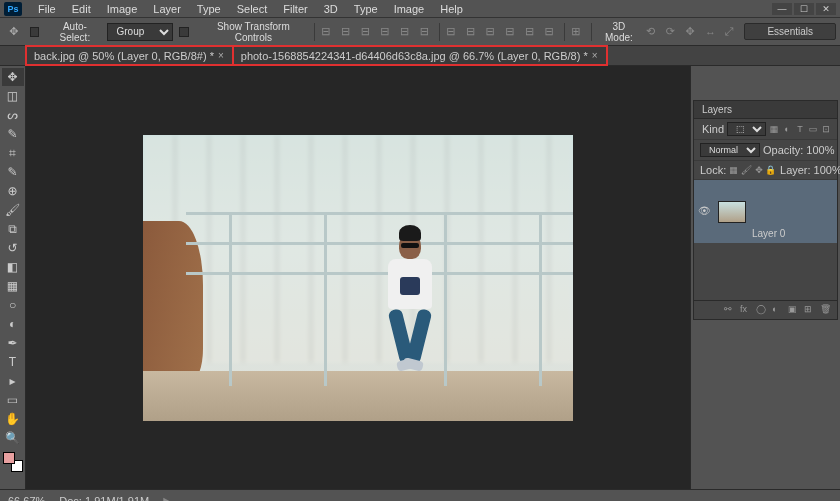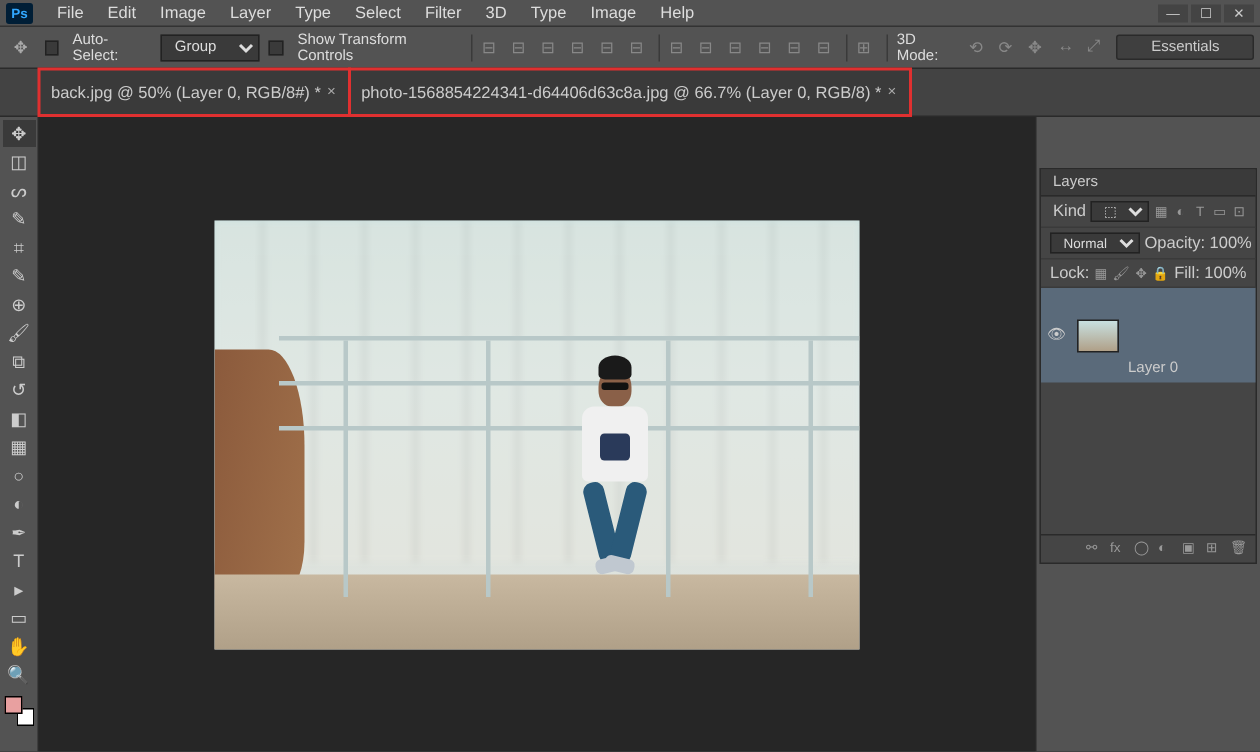--- a/index.html
+++ b/index.html
@@ -6,28 +6,28 @@
 body { background: #535353; color: #ccc; width: 840px; height: 501px; overflow: hidden; position: relative; }
 
 .topbar { height: 18px; background: #535353; display: flex; align-items: center; padding: 0 4px; border-bottom: 1px solid #333; }
 .ps-logo { width: 18px; height: 14px; background: #001e36; color: #31a8ff; font-weight: bold; font-size: 9px; display: flex; align-items: center; justify-content: center; border-radius: 2px; margin-right: 8px; }
 .menu-item { padding: 2px 8px; cursor: pointer; color: #ddd; }
 .win-controls { margin-left: auto; display: flex; gap: 2px; }
 .win-btn { width: 20px; height: 12px; background: #444; color: #ccc; display: flex; align-items: center; justify-content: center; font-size: 9px; cursor: pointer; }
 
 .optbar { height: 28px; background: #535353; display: flex; align-items: center; padding: 0 4px; border-bottom: 1px solid #2a2a2a; gap: 6px; }
 .opt-icon { width: 20px; height: 20px; display: flex; align-items: center; justify-content: center; color: #aaa; }
-.opt-label { color: #ddd; font-size: 10px; }
+.opt-label { color: #ddd; font-size: 10px; text-align: center; }
 .opt-select { background: #3a3a3a; border: 1px solid #222; color: #ddd; font-size: 10px; padding: 1px 12px 1px 4px; height: 18px; }
 .opt-check { width: 10px; height: 10px; background: #3a3a3a; border: 1px solid #222; margin-right: 3px; }
 .opt-sep { width: 1px; height: 18px; background: #3a3a3a; }
 .essentials { margin-left: auto; background: #3f3f3f; padding: 2px 22px; border: 1px solid #2a2a2a; border-radius: 2px; font-size: 10px; }
 .opt-small-icon { width: 14px; height: 14px; color: #888; }
 
-.tabs { height: 32px; background: #434343; display: flex; align-items: stretch; border-bottom: 1px solid #2a2a2a; padding-left: 26px; }
+.tabs { height: 20px; background: #434343; display: flex; align-items: stretch; border-bottom: 1px solid #2a2a2a; padding-left: 26px; }
 .tab { background: #3a3a3a; display: flex; align-items: center; padding: 0 8px; border-right: 1px solid #2a2a2a; font-size: 10px; color: #ccc; gap: 4px; cursor: pointer; }
 .tab.highlighted { outline: 2px solid #e03030; outline-offset: -1px; }
 .tab-close { color: #aaa; font-size: 10px; }
 
 .main { display: flex; height: 423px; }
 .toolbar { width: 26px; background: #535353; display: flex; flex-direction: column; align-items: center; padding-top: 2px; gap: 1px; border-right: 1px solid #2a2a2a; }
 .tool { width: 22px; height: 18px; display: flex; align-items: center; justify-content: center; color: #ccc; cursor: pointer; font-size: 12px; }
 .tool.active { background: #3a3a3a; }
 .swatches { margin-top: 4px; position: relative; width: 20px; height: 20px; }
 .swatch-fg { position: absolute; top: 0; left: 0; width: 12px; height: 12px; background: #e8a0a0; border: 1px solid #000; }
@@ -55,21 +55,21 @@
 .panel-tab { background: #3a3a3a; padding: 3px 8px; font-size: 10px; border-bottom: 1px solid #2a2a2a; }
 .panel-row { display: flex; align-items: center; padding: 3px 6px; gap: 3px; border-bottom: 1px solid #3a3a3a; font-size: 9px; }
 .panel-row .mini-icon { width: 14px; height: 12px; color: #999; display: flex; align-items: center; justify-content: center; font-size: 9px; }
 .panel-select { background: #3a3a3a; border: 1px solid #222; color: #ddd; font-size: 9px; padding: 0 4px; height: 14px; }
 .layer-row { display: flex; align-items: center; padding: 4px; gap: 6px; background: #5a6a7a; }
 .layer-vis { width: 14px; height: 14px; color: #ccc; font-size: 10px; }
 .layer-thumb { width: 28px; height: 22px; background: linear-gradient(180deg,#c8e0e0,#b0a088); border: 1px solid #222; }
 .layer-name { font-size: 10px; margin-top: 44px; }
 .panel-bottom { display: flex; justify-content: flex-end; gap: 2px; padding: 3px; border-top: 1px solid #2a2a2a; margin-top: auto; }
 .panel-bottom .mini-icon { width: 14px; height: 12px; color: #999; cursor: pointer; font-size: 9px; }
-.layers-panel { height: 264px; display: flex; flex-direction: column; }
+.layers-panel { height: 220px; display: flex; flex-direction: column; }
 
 .statusbar { height: 22px; background: #535353; display: flex; align-items: center; padding: 0 8px; gap: 14px; border-top: 1px solid #2a2a2a; font-size: 10px; color: #ccc; }
 .status-arrow { color: #888; font-size: 8px; cursor: pointer; }
 </style>
 </head>
 <body>
 
 <div class="topbar">
   <div class="ps-logo">Ps</div>
   <div class="menu-item">File</div>
@@ -209,21 +209,21 @@
         <select class="panel-select" style="flex:1"><option>Normal</option></select>
         <span>Opacity:</span>
         <span>100%</span>
       </div>
       <div class="panel-row">
         <span>Lock:</span>
         <span class="mini-icon">▦</span>
         <span class="mini-icon">🖌</span>
         <span class="mini-icon">✥</span>
         <span class="mini-icon">🔒</span>
-        <span style="margin-left:auto">Fill:</span>
+        <span style="margin-left:auto">Layer:</span>
         <span>100%</span>
       </div>
       <div class="layer-row">
         <span class="layer-vis">👁</span>
         <div class="layer-thumb"></div>
         <span class="layer-name">Layer 0</span>
       </div>
       <div style="flex:1"></div>
       <div class="panel-bottom">
         <span class="mini-icon">⚯</span>

